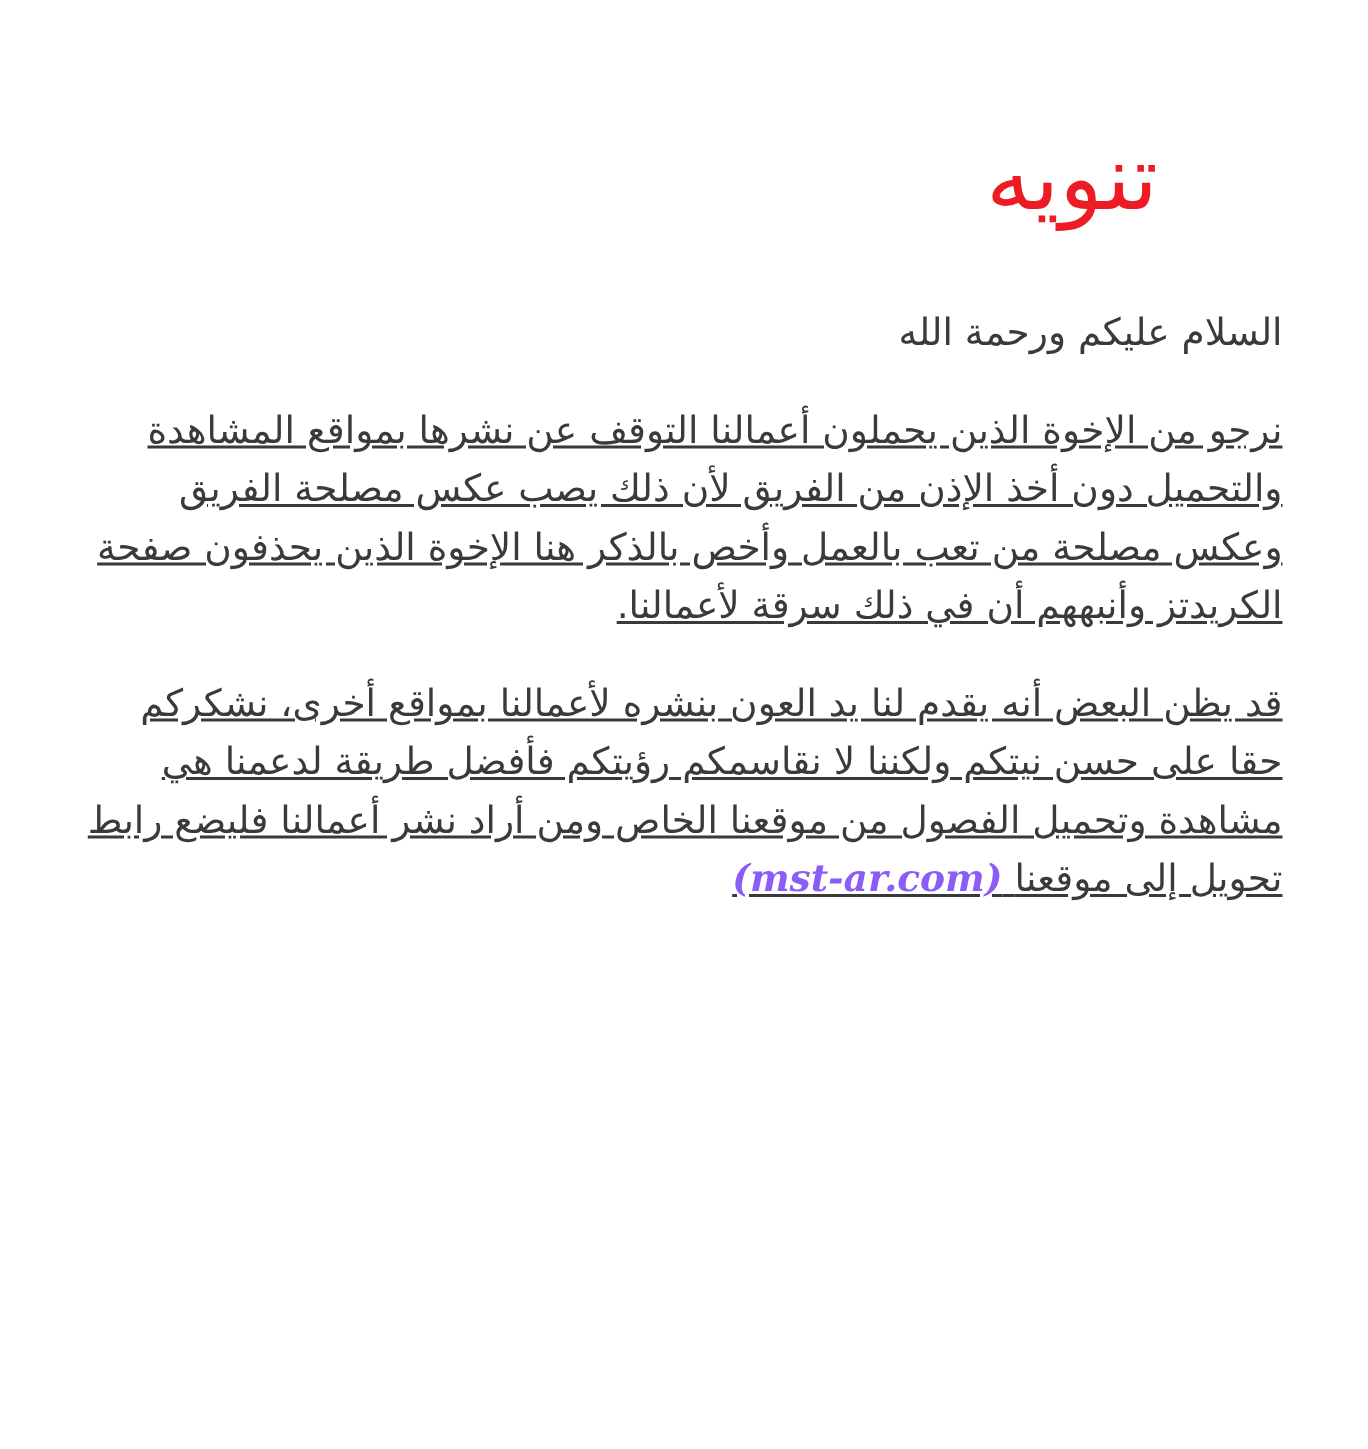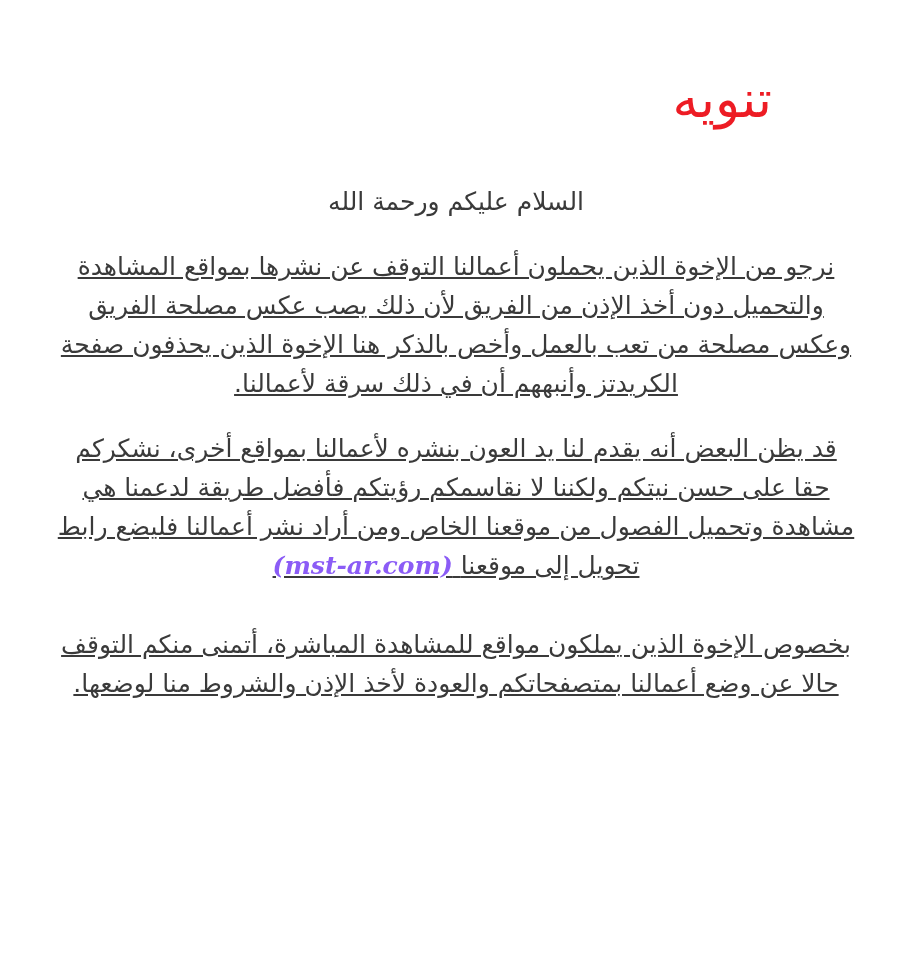--- a/index.html
+++ b/index.html
@@ -11,30 +11,30 @@
     position: relative;
     width: 912px;
     height: 966px;
     background: #ffffff;
     overflow: hidden;
     direction: rtl;
     font-family: "DejaVu Sans", sans-serif;
   }
   .title {
     margin: 0;
-    padding: 72px 140px 0 0;
+    padding: 92px 140px 0 0;
     text-align: right;
-    font-size: 52px;
+    font-size: 60px;
     line-height: 54px;
     font-weight: normal;
     color: var(--accent, #ed1c24);
   }
   .content {
     padding: 0 57px;
-    text-align: center;
+    text-align: right;
     color: var(--text, #3a3a3a);
     font-size: 25px;
     line-height: 39px;
   }
   .greeting {
     margin: 56px 0 0 0;
   }
   p.para {
     margin: 26px 0 0 0;
     text-decoration: underline;
@@ -61,18 +61,17 @@
 
     <p class="greeting">السلام عليكم ورحمة الله</p>
 
     <p class="para">نرجو من الإخوة الذين يحملون أعمالنا التوقف عن نشرها بمواقع المشاهدة والتحميل دون أخذ الإذن من الفريق لأن ذلك يصب عكس مصلحة الفريق وعكس مصلحة من تعب بالعمل وأخص بالذكر هنا الإخوة الذين يحذفون صفحة الكريدتز وأنبههم أن في ذلك سرقة لأعمالنا.</p>
 
     <p class="para">
       <span>قد يظن البعض أنه يقدم لنا يد العون بنشره لأعمالنا بمواقع أخرى، نشكركم حقا على حسن نيتكم ولكننا لا نقاسمكم رؤيتكم فأفضل طريقة لدعمنا هي مشاهدة وتحميل الفصول من موقعنا الخاص ومن أراد نشر أعمالنا فليضع رابط تحويل إلى موقعنا</span>
       <span class="site" dir="ltr">(mst-ar.com)</span>
     </p>
 
-    <p class="para gap-large">بخصوص الإخوة الذين يملكون مواقع للمشاهدة المباشرة، أتمنى منكم التوقف حالا عن وضع أعمالنا بمتصفحاتكم والعودة لأخذ الإذن والشروط منا لوضعها.</p>
 
 
 
   </div>
 </div>
 
 </body></html>

